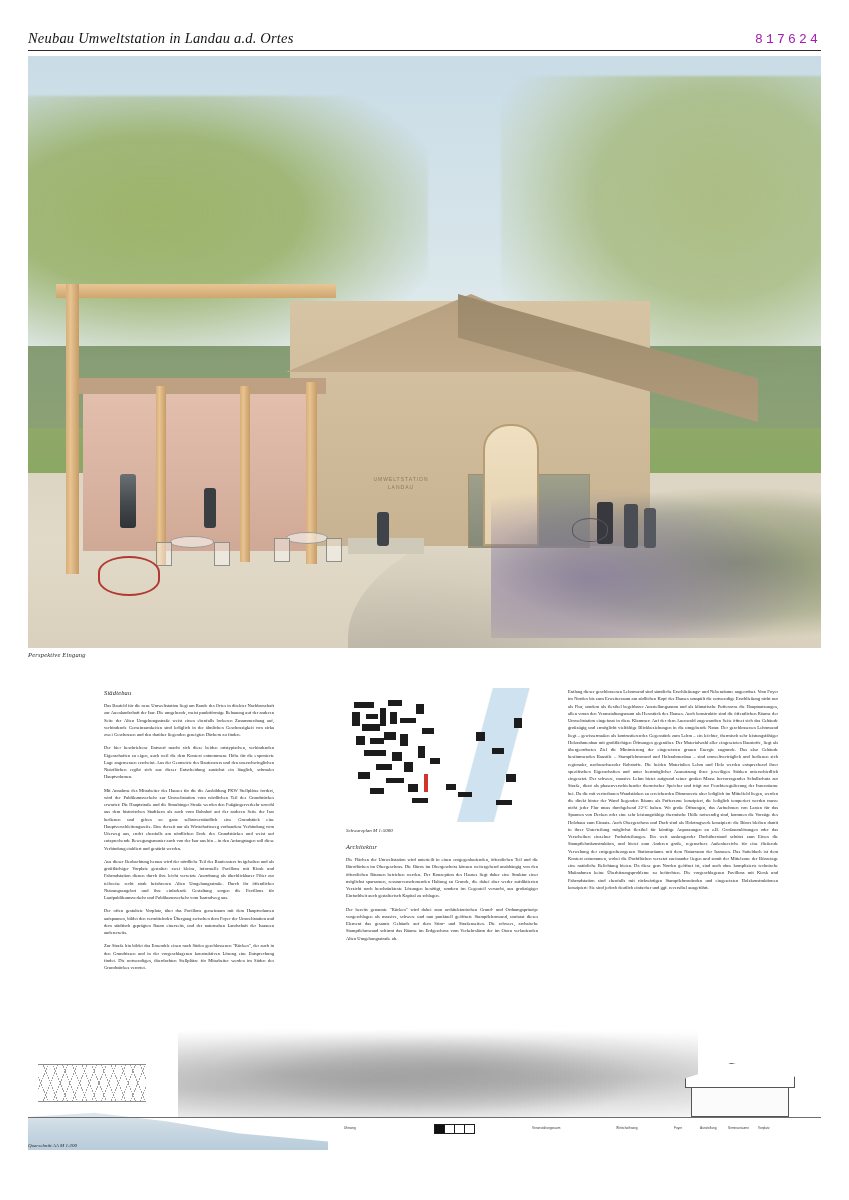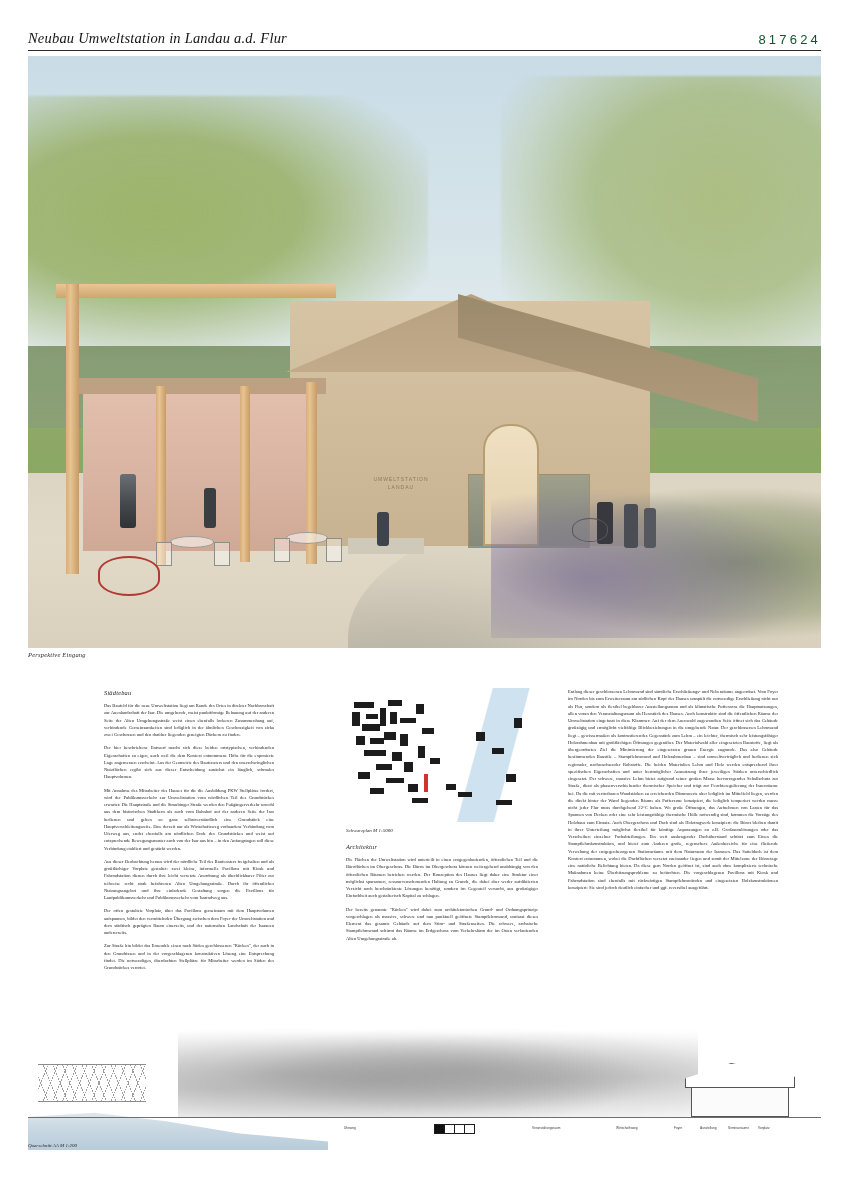--- a/index.html
+++ b/index.html
@@ -35,25 +35,25 @@
   }
   .header-title {
     font-family: "Liberation Serif", serif;
     font-style: italic;
     font-size: 14.5px;
     letter-spacing: 0.2px;
     padding-bottom: 3px;
     color: #151515;
   }
   .header-code {
-    font-family: Liberation Sans, sans-serif;
+    font-family: Liberation Mono, monospace;
     font-size: 13px;
     letter-spacing: 3.2px;
     padding-bottom: 3px;
-    color: #14532d;
+    color: #a21caf;
   }
 
   
   .hero {
     position: absolute;
     left: 28px;
     top: 56px;
     width: 793px;
     height: 592px;
     overflow: hidden;
@@ -446,21 +446,21 @@
   }
   .scalebar i:last-child { border-right: 0; }
   .scalebar i.filled { background: #111111; }
 </style>
 </head>
 <body>
 
 <div class="sheet">
 
   <div class="header">
-    <div class="header-title">Neubau Umweltstation in Landau a.d. Flur</div>
+    <div class="header-title">Neubau Umweltstation in Landau a.d. Ortes</div>
     <div class="header-code">817624</div>
   </div>
 
   <div class="hero">
     <div class="hero-sky"></div>
     <div class="hero-canopy"></div>
     <div class="hero-canopy2"></div>
     <div class="hero-farwoods"></div>
     <div class="hero-meadow"></div>
     <div class="hero-ground"></div>

